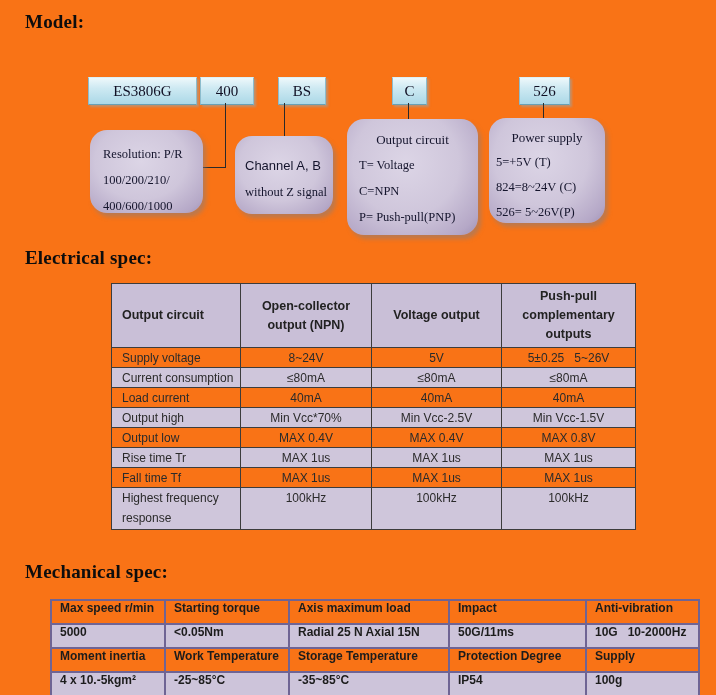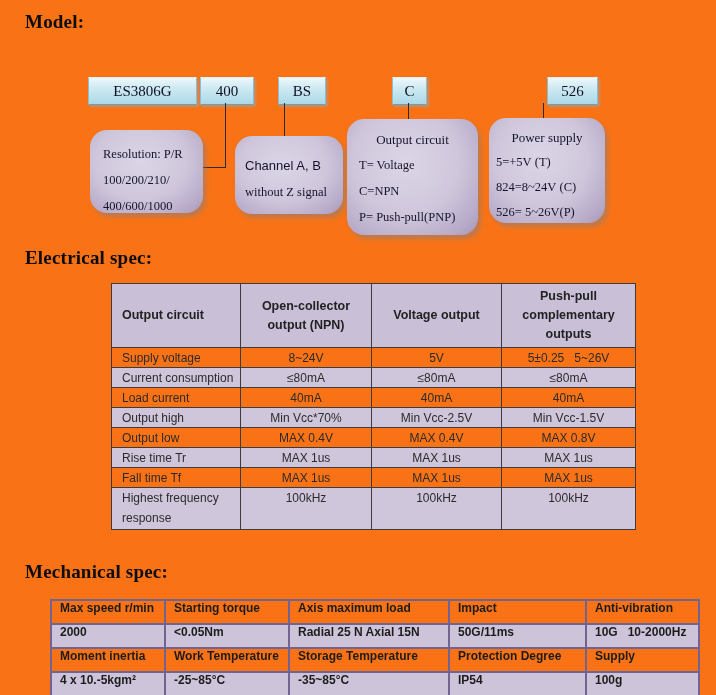--- a/index.html
+++ b/index.html
@@ -16,40 +16,40 @@
   
   .code-box{position:absolute;top:77px;height:26px;text-align:center;line-height:26px;
             font-family:"Liberation Serif",serif;font-size:15px;color:#101024;
             background:linear-gradient(180deg,#eef8fb 0%,#cde9f2 40%,#abd8e7 100%);
             border:1px solid #8cbccd;border-top-color:#ddf0f6;border-bottom-color:#69a0b4;
             box-shadow:2px 2px 2px rgba(150,165,175,0.55);}
   .cb-0{left:88px;width:107px;}
   .cb-1{left:200px;width:52px;}
   .cb-2{left:262px;width:46px;margin-left:16px;}
   .cb-3{left:392px;width:33px;}
-  .cb-4{left:519px;width:49px;margin-left:28px;}
+  .cb-4{left:519px;width:49px;}
 
   
   .vline,.hline{position:absolute;background:#2a2a2a;}
   .vline{width:1px;}
   .hline{height:1px;}
   .ln-400v{left:225px;top:103px;height:65px;}
   .ln-400h{left:202px;top:167px;width:24px;}
   .ln-bs{left:284px;top:103px;height:34px;}
   .ln-c{left:408px;top:103px;height:17px;}
   .ln-526{left:543px;top:103px;height:16px;}
 
   
   .note-box{position:absolute;border-radius:17px;color:#14142c;
             font-family:"Liberation Serif",serif;font-size:12.5px;
             background:radial-gradient(ellipse at 45% 38%,#dcd5e6 0%,#cfc6db 52%,#b5a8c7 86%,#9f92b7 100%);
             box-shadow:3px 4px 4px rgba(128,128,133,0.5);}
   .nb-res{left:90px;top:130px;width:113px;height:83px;padding-top:11px;box-sizing:border-box;}
   .nb-res .nline{padding-left:13px;line-height:26px;}
-  .nb-ch{left:235px;top:136px;width:108px;height:78px;padding-top:16px;box-sizing:border-box;}
+  .nb-ch{left:235px;top:136px;width:98px;height:78px;padding-top:16px;box-sizing:border-box;}
   .nb-ch .nline{padding-left:10px;line-height:27px;}
   .nb-out{left:347px;top:119px;width:131px;height:116px;padding-top:9px;box-sizing:border-box;}
   .nb-out .nline{padding-left:12px;line-height:26px;}
   .nb-pow{left:489px;top:118px;width:116px;height:105px;padding-top:8px;box-sizing:border-box;}
   .nb-pow .nline{padding-left:7px;line-height:25px;}
   .note-title{text-align:center;line-height:24px;font-size:13px;}
   .sans{font-family:"Liberation Sans",sans-serif;font-size:13px;}
 
   
   table{border-collapse:collapse;table-layout:fixed;}
@@ -193,21 +193,21 @@
       </colgroup>
     <tbody>
         <tr>
       <td>Max speed r/min</td>
       <td>Starting torque</td>
       <td>Axis maximum load</td>
       <td>Impact</td>
       <td>Anti-vibration</td>
     </tr>
     <tr class="alt">
-      <td>2000</td>
+      <td>5000</td>
       <td>&lt;0.05Nm</td>
       <td>Radial 25 N Axial 15N</td>
       <td>50G/11ms</td>
       <td>10G&nbsp;&nbsp;&nbsp;10-2000Hz</td>
     </tr>
     <tr>
       <td>Moment inertia</td>
       <td>Work Temperature</td>
       <td>Storage Temperature</td>
       <td>Protection Degree</td>

